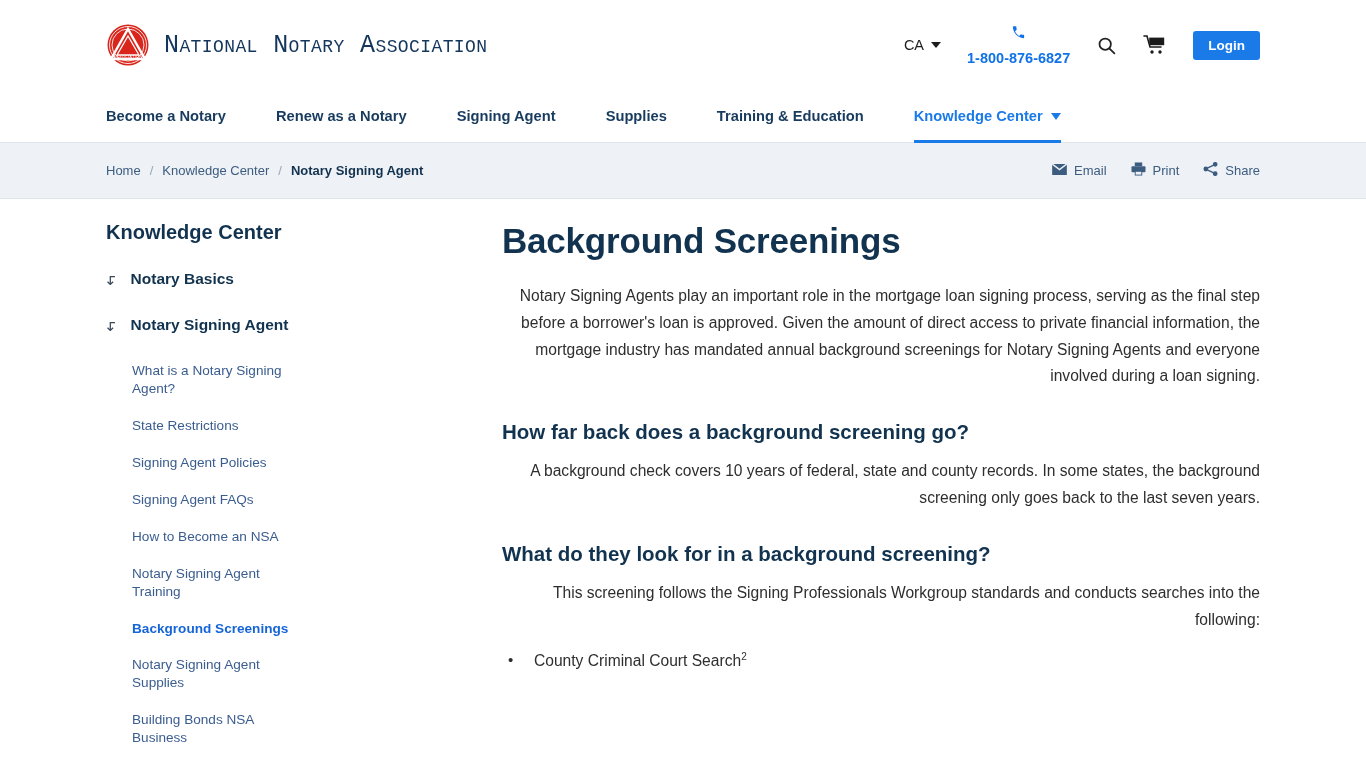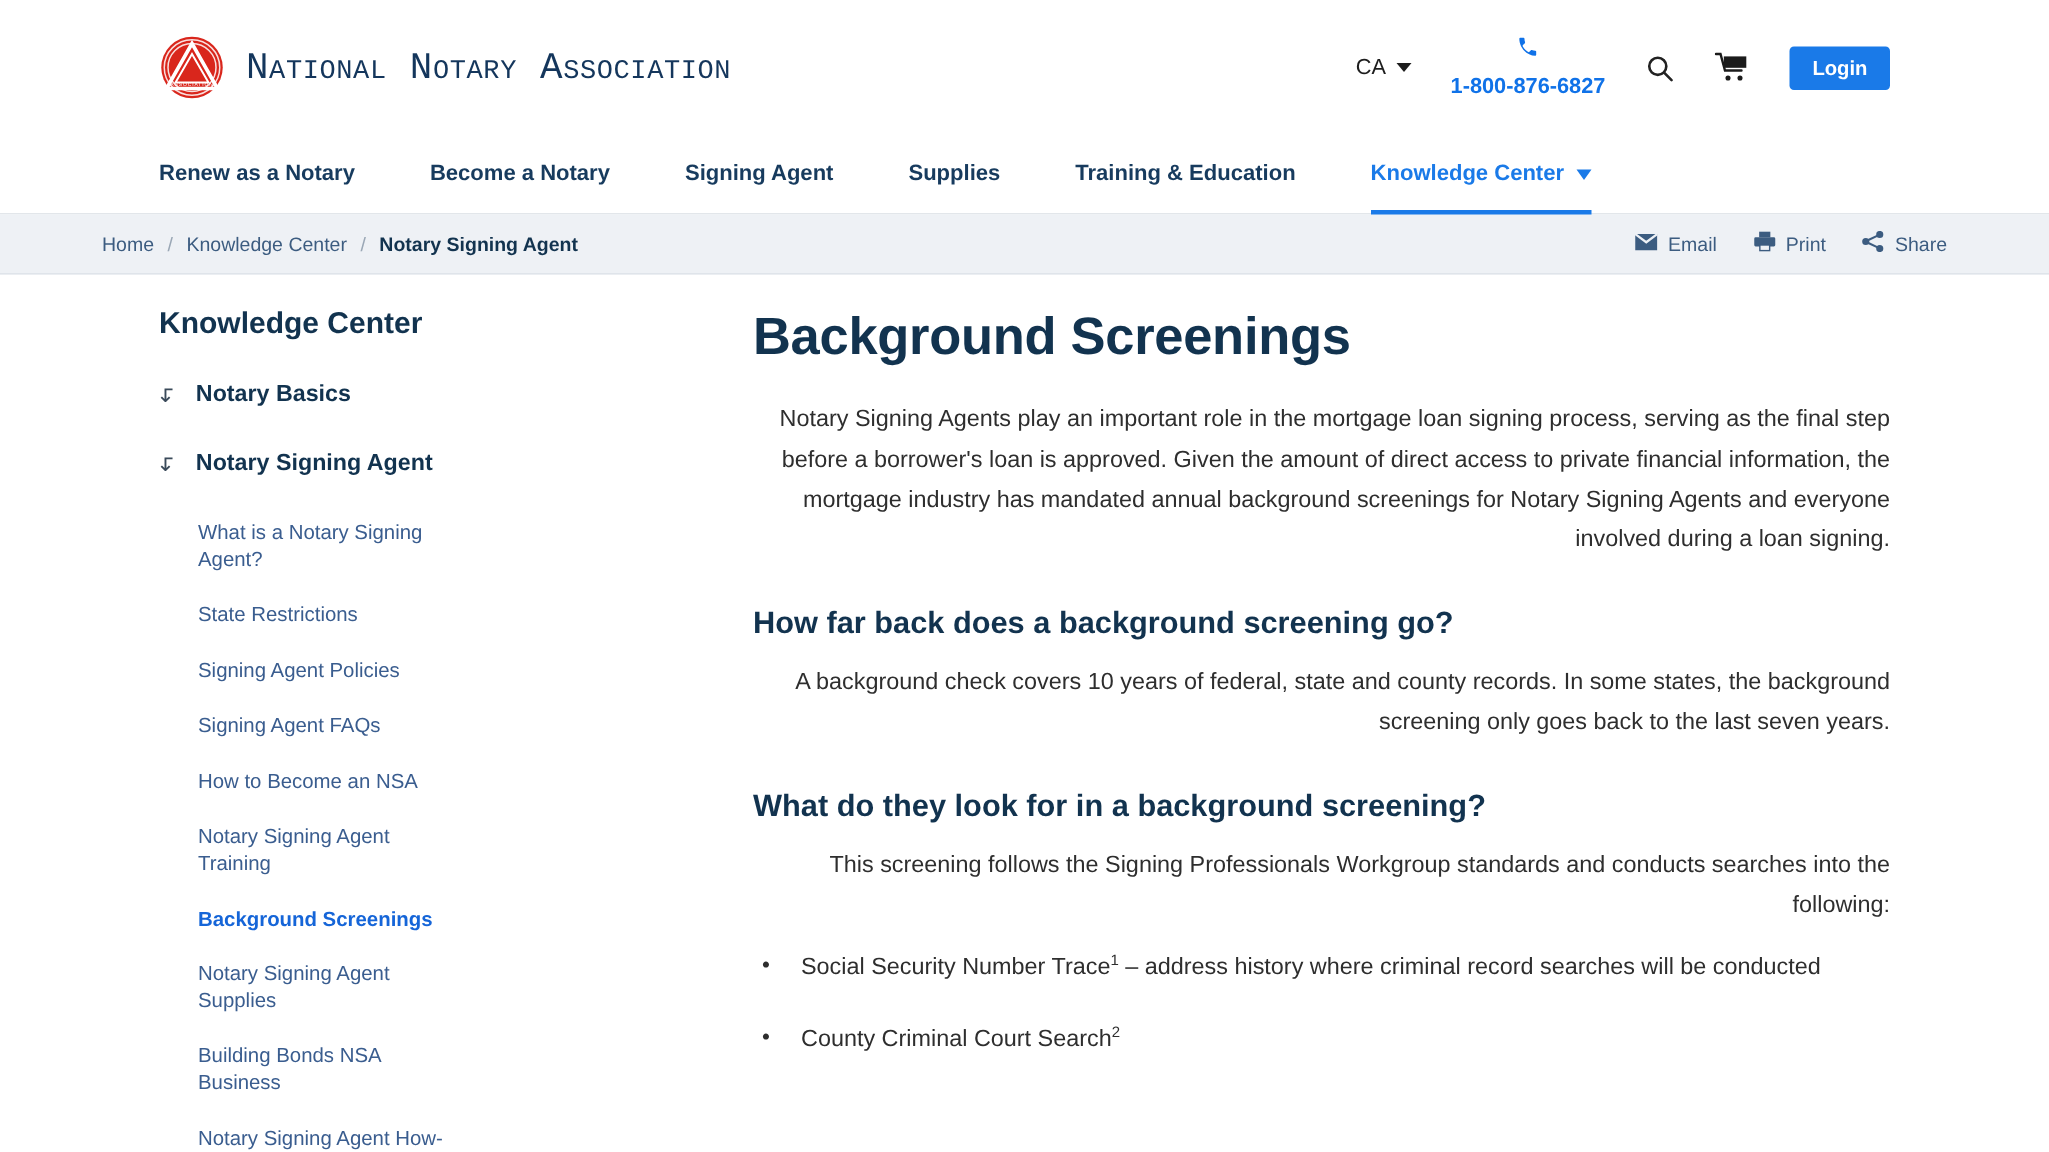--- a/index.html
+++ b/index.html
@@ -89,25 +89,25 @@
   }
   .nav-caret {
     width: 0; height: 0;
     border-left: 5px solid transparent;
     border-right: 5px solid transparent;
     border-top: 7px solid #1a7ae8;
   }
 
   
   .crumb-band {
-    height: 40px;
+    height: 56px;
     background: #eef1f5;
     border-bottom: 1px solid #dfe4ea;
     display: flex; align-items: center;
-    padding: 0 68px;
+    padding: 0 106px;
   }
   .crumbs { display: flex; align-items: center; font-size: 13px; gap: 9px; }
   .crumbs a { color: #3c5c80; text-decoration: none; cursor: pointer; }
   .crumbs .sep { color: #9aa7b5; }
   .crumbs .current { color: #12334f; font-weight: bold; }
   .crumb-actions { margin-left: auto; display: flex; align-items: center; gap: 24px; }
   .crumb-action {
     display: flex; align-items: center; gap: 7px;
     font-size: 13px; color: #3c5c80; cursor: pointer;
   }
@@ -230,24 +230,24 @@
         <circle cx="17" cy="18" r="1.7" fill="#1b1b1b"></circle>
       </svg>
     </span>
 
     <button class="login-btn">Login</button>
   </div>
 </div>
 
 <div class="mainnav">
   <div class="nav-item">
+    <span>Become a Notary</span>
+  </div>
+  <div class="nav-item">
     <span>Renew as a Notary</span>
-  </div>
-  <div class="nav-item">
-    <span>Become a Notary</span>
   </div>
   <div class="nav-item">
     <span>Signing Agent</span>
   </div>
   <div class="nav-item">
     <span>Supplies</span>
   </div>
   <div class="nav-item">
     <span>Training &amp; Education</span>
   </div>
@@ -336,21 +336,18 @@
     <p>Notary Signing Agents play an important role in the mortgage loan signing process, serving as the final step before a borrower's loan is approved. Given the amount of direct access to private financial information, the mortgage industry has mandated annual background screenings for Notary Signing Agents and everyone involved during a loan signing.</p>
 
     <h2>How far back does a background screening go?</h2>
     <p>A background check covers 10 years of federal, state and county records. In some states, the background screening only goes back to the last seven years.</p>
 
     <h2>What do they look for in a background screening?</h2>
     <p>This screening follows the Signing Professionals Workgroup standards and conducts searches into the following:</p>
 
     <ul class="bullets">
       <li>
-        <span>Social Security Number Trace</span><sup>1</sup><span> – address history where criminal record searches will be conducted</span>
-      </li>
-      <li>
         <span>County Criminal Court Search</span><sup>2</sup><span></span>
       </li>
 
     </ul>
   </main>
 </div>
 
 </body></html>

